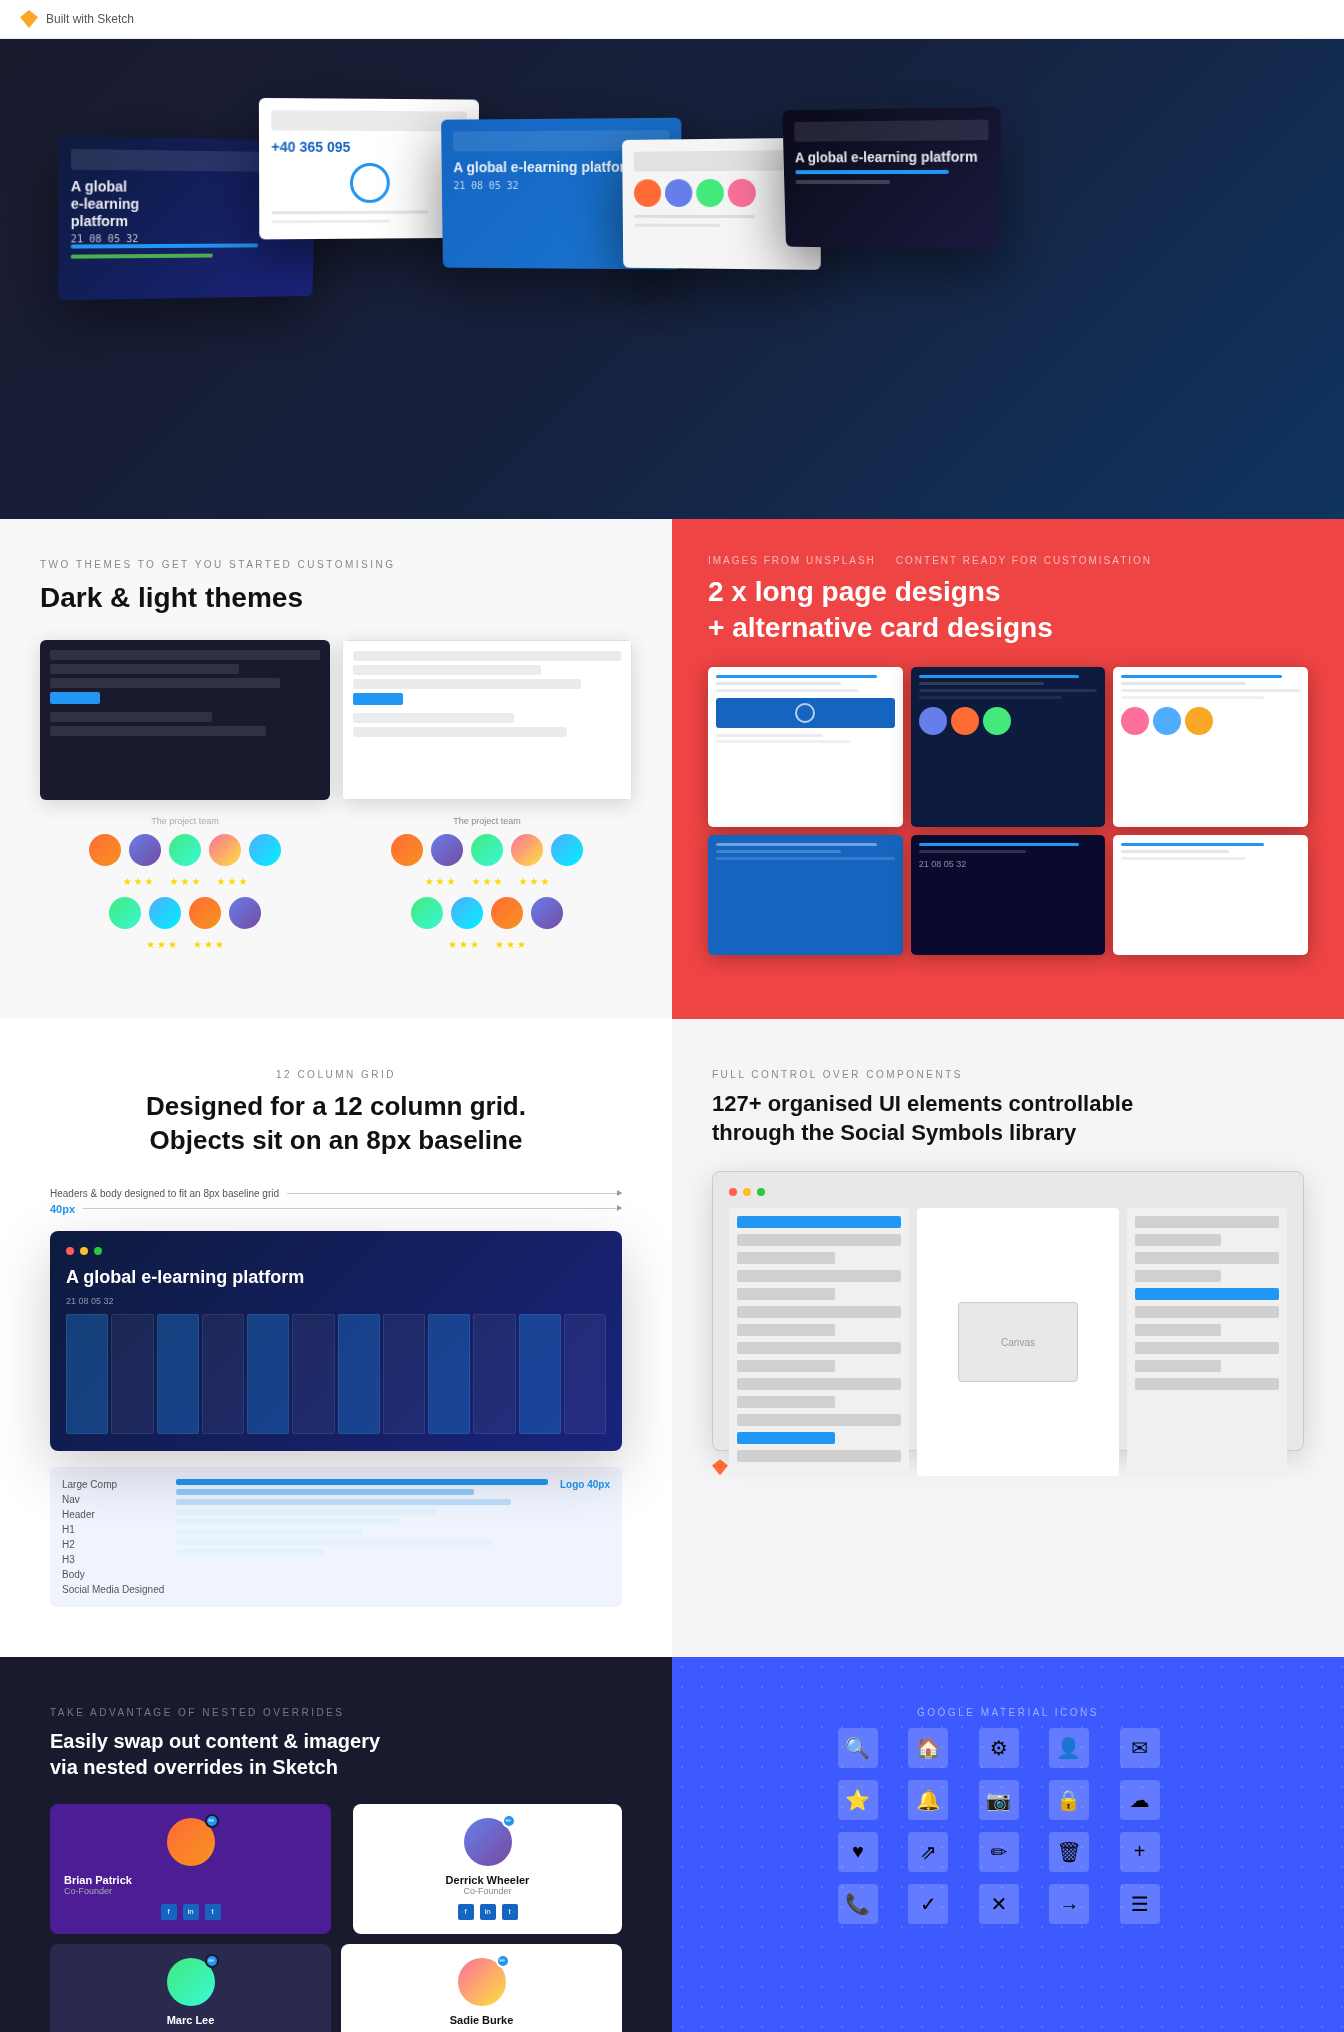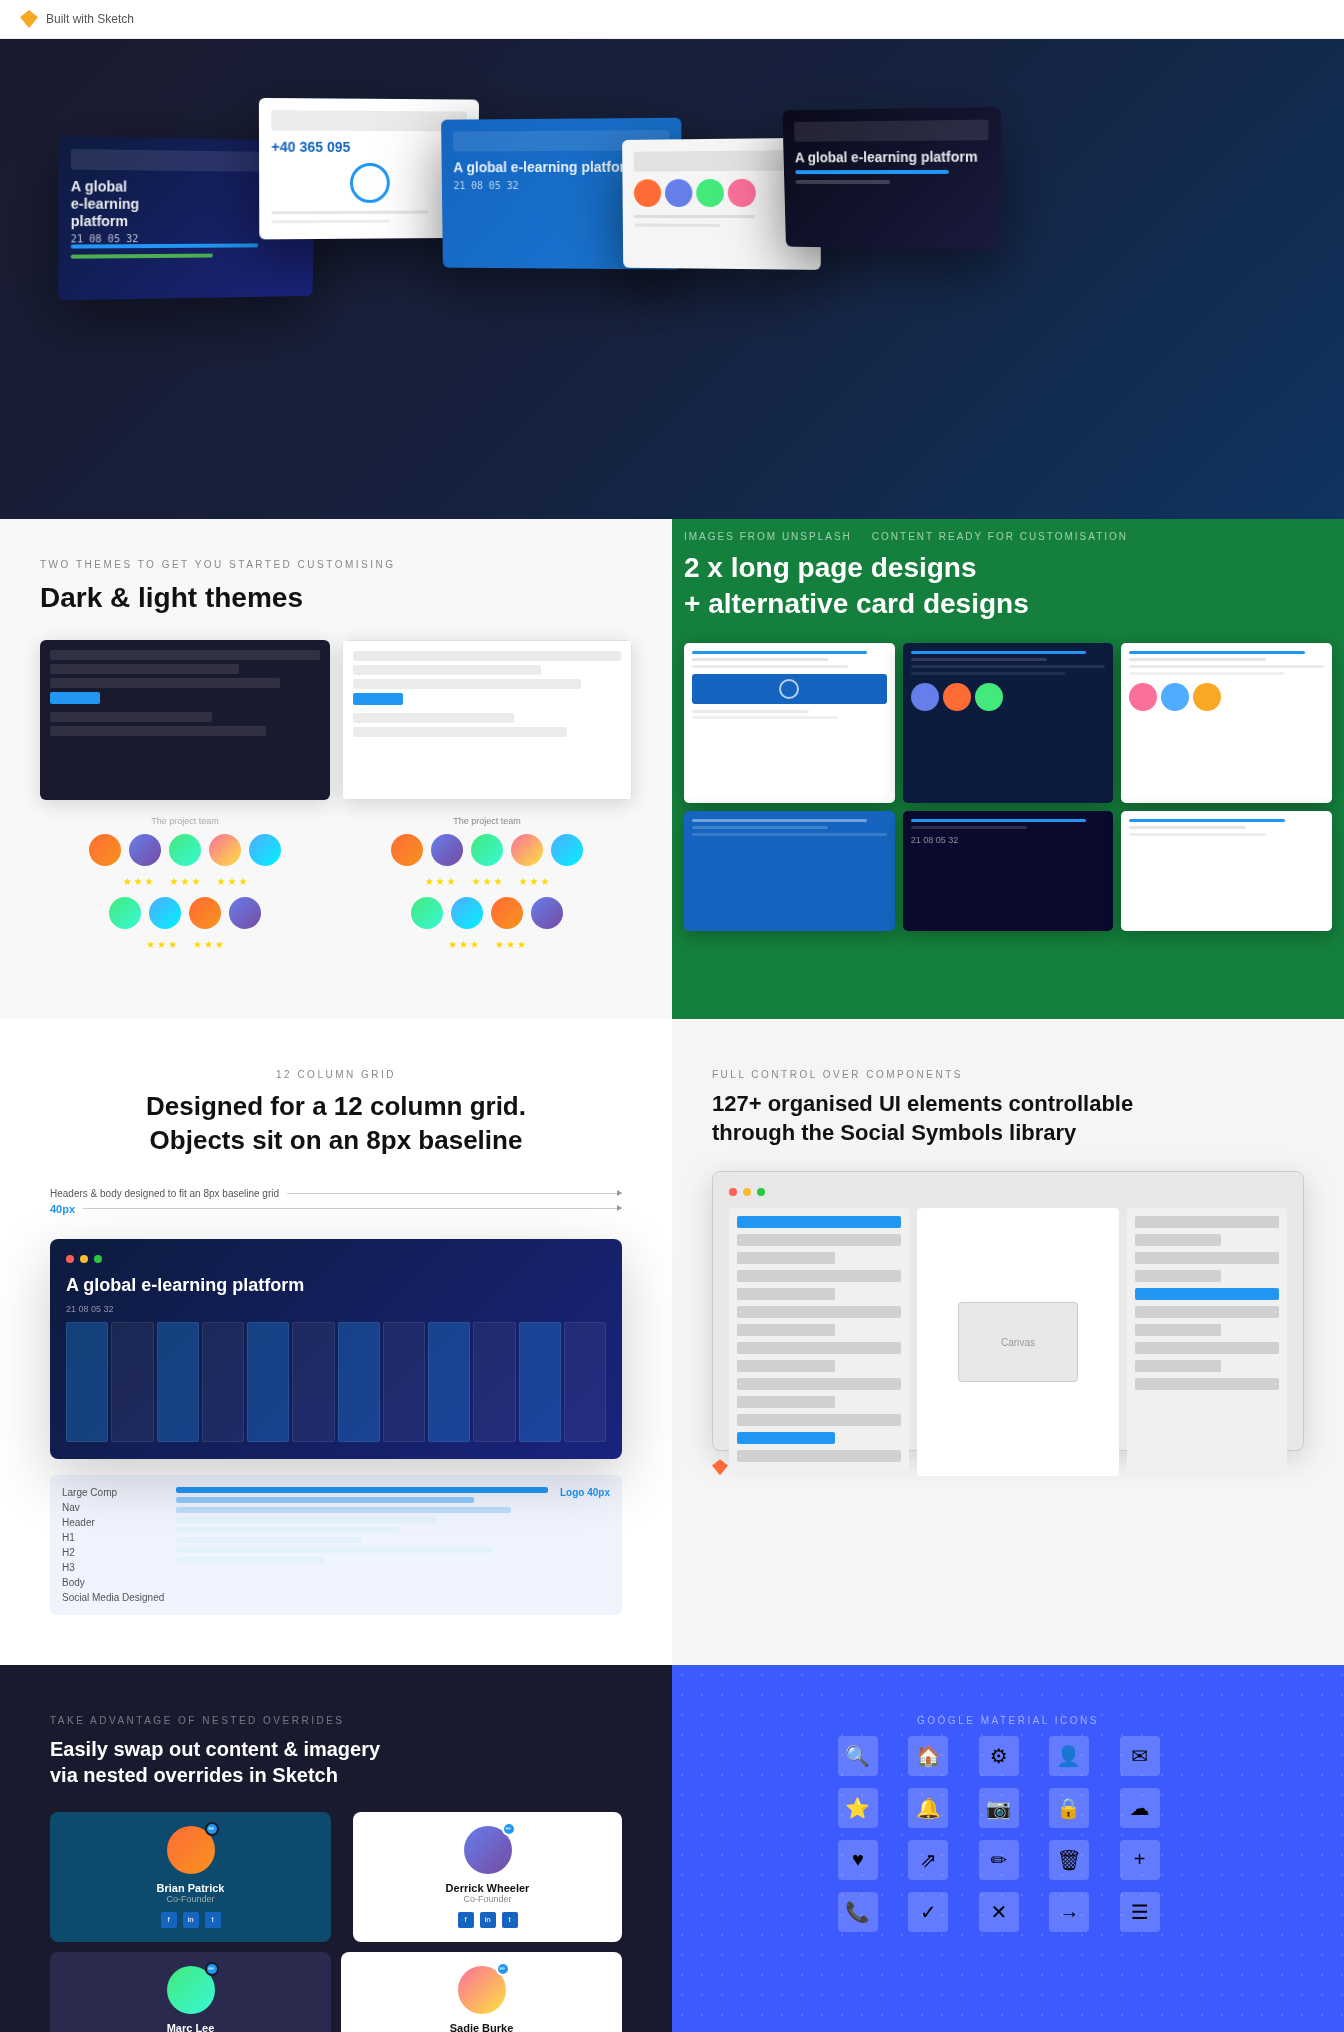--- a/index.html
+++ b/index.html
@@ -215,22 +215,22 @@
     .star-row {
       display: flex;
       justify-content: center;
       gap: 2px;
       margin-top: 4px;
     }
     .star { color: #ffd700; font-size: 10px; }
 
     
     .long-pages-section {
-      background: #15803d;
-      padding: 12px;
+      background: #ef4444;
+      padding: 36px;
       position: relative;
       overflow: hidden;
     }
     .long-pages-label {
       font-size: 10px;
       letter-spacing: 2px;
       text-transform: uppercase;
       color: rgba(255,255,255,0.6);
       margin-bottom: 8px;
       display: flex;
@@ -257,21 +257,21 @@
       font-size: 26px;
     }
     .grid-diagram {
       margin-top: 30px;
       position: relative;
     }
     .grid-labels {
       display: flex;
       flex-direction: column;
       gap: 4px;
-      margin-bottom: 24px;
+      margin-bottom: 16px;
       justify-content: flex-end;
     }
     .grid-label-row {
       display: flex;
       align-items: center;
       gap: 8px;
       font-size: 10px;
       color: #555;
     }
     .grid-label-line {
@@ -849,21 +849,21 @@
 
   <div class="bottom-left">
     <div class="section-label">TAKE ADVANTAGE OF NESTED OVERRIDES</div>
     <div class="section-title">
       <span>Easily swap out content &amp; imagery</span><br>
       <span>via nested overrides in Sketch</span>
     </div>
 
     <div style="display:grid;grid-template-columns:1fr 1fr;gap:10px;margin-top:24px;">
 
-      <div style="background:#0c4a6e;border-radius:8px;padding:14px;text-align:center;">
+      <div style="background:#4c1d95;border-radius:8px;padding:14px;text-align:left;">
         <div style="width:48px;height:48px;border-radius:50%;background:linear-gradient(135deg,#ff6b35,#f7931e);margin:0 auto 8px;position:relative;">
           <div style="position:absolute;top:-4px;right:-4px;width:14px;height:14px;background:#2196f3;border-radius:50%;border:2px solid #1a1a2e;font-size:7px;display:flex;align-items:center;justify-content:center;color:#fff;">✏</div>
         </div>
         <div style="font-size:11px;font-weight:700;color:#fff;">Brian Patrick</div>
         <div style="font-size:9px;color:#aaa;">Co-Founder</div>
         <div class="override-socials">
           <div class="social-icon">f</div>
           <div class="social-icon">in</div>
           <div class="social-icon">t</div>
         </div>

